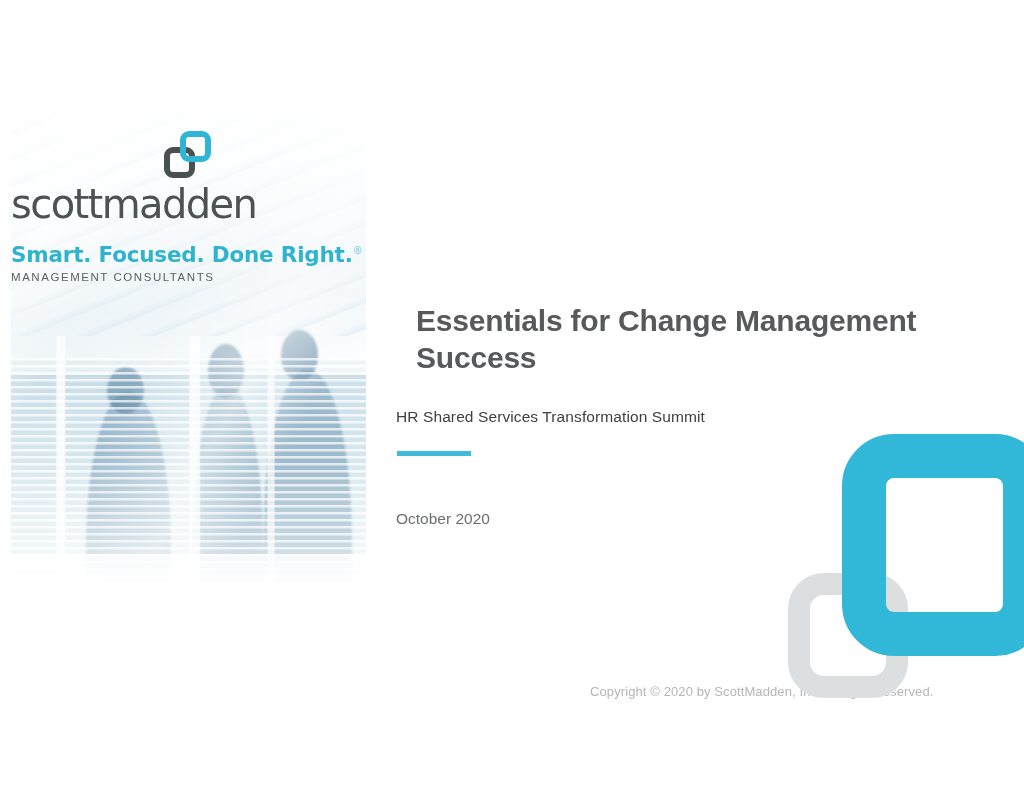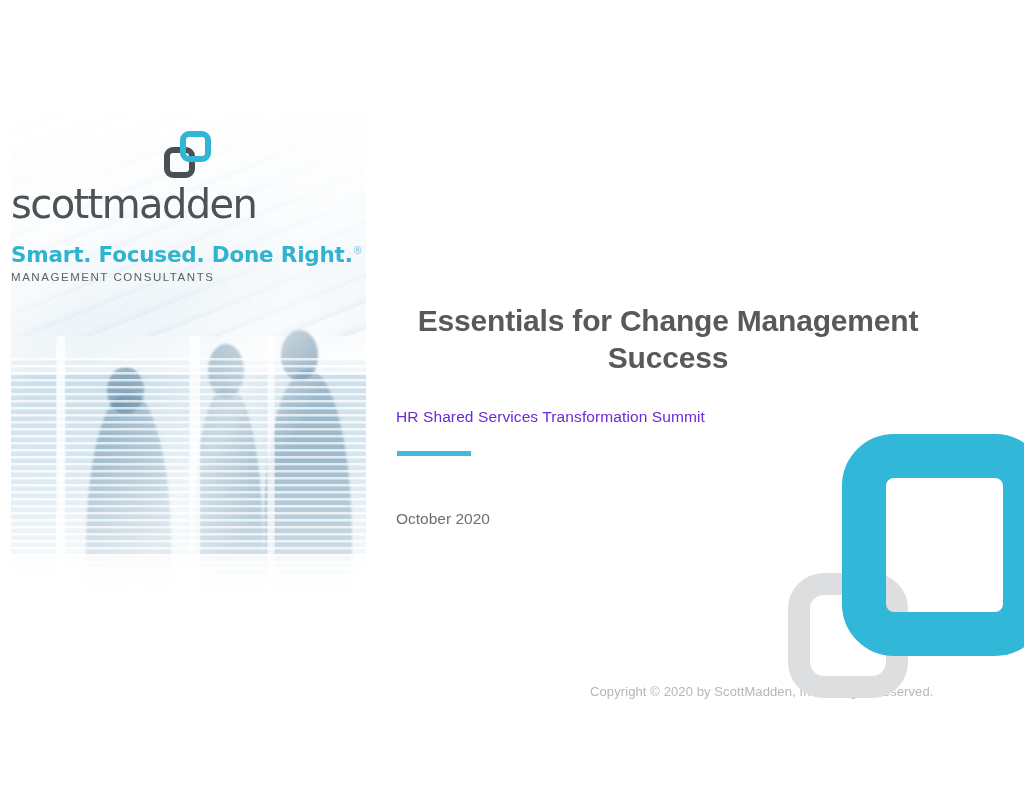--- a/index.html
+++ b/index.html
@@ -206,42 +206,41 @@
   }
   #logo-tagline .reg {
     font-size: 10px;
     vertical-align: super;
     color: #8fd2e2;
   }
 
   
   #title-block {
     position: absolute;
-    left: 388px;
+    left: 416px;
     top: 303px;
     width: 560px;
-    text-align: center;
   }
   #slide-title {
     font-family: "Liberation Sans", sans-serif;
     font-size: 30px;
     font-weight: 700;
     line-height: 1.22;
     color: #58595b;
     letter-spacing: -0.2px;
     margin: 0;
   }
   #slide-subtitle {
     position: absolute;
     left: 396px;
     top: 408px;
     font-family: "Liberation Sans", sans-serif;
     font-size: 15.5px;
     font-weight: 400;
-    color: #6d28d9;
+    color: #404040;
     letter-spacing: 0.1px;
   }
   #accent-bar {
     position: absolute;
     left: 397px;
     top: 451px;
     width: 74px;
     height: 5px;
     background: #3fbcdc;
   }

